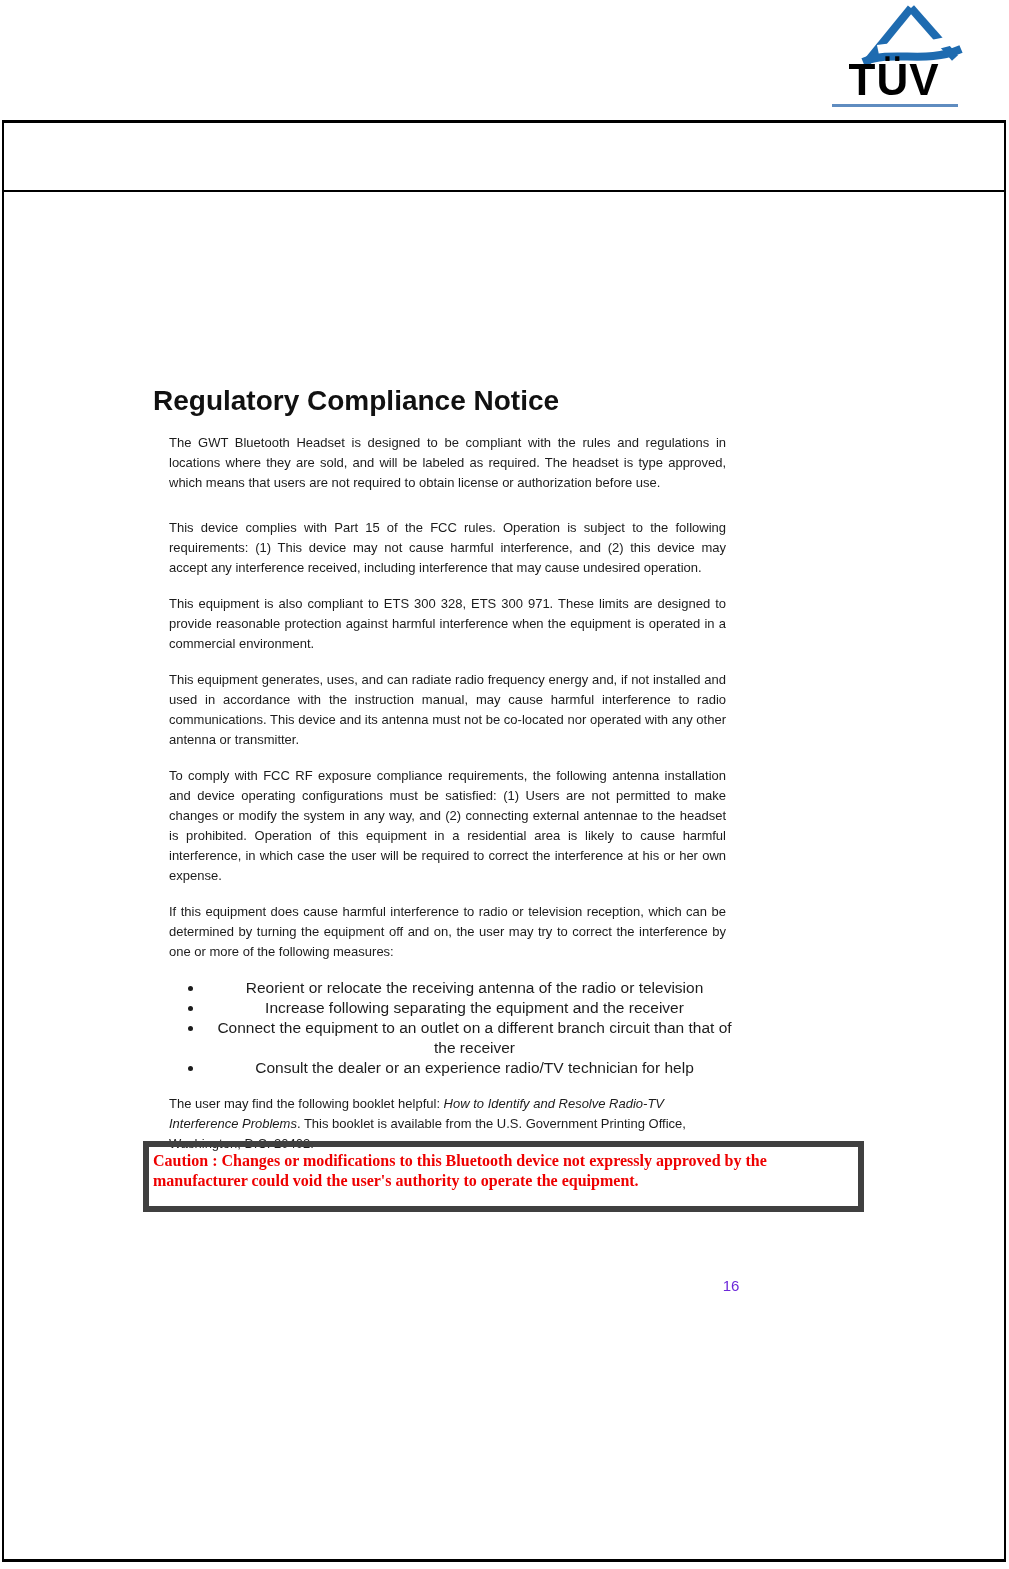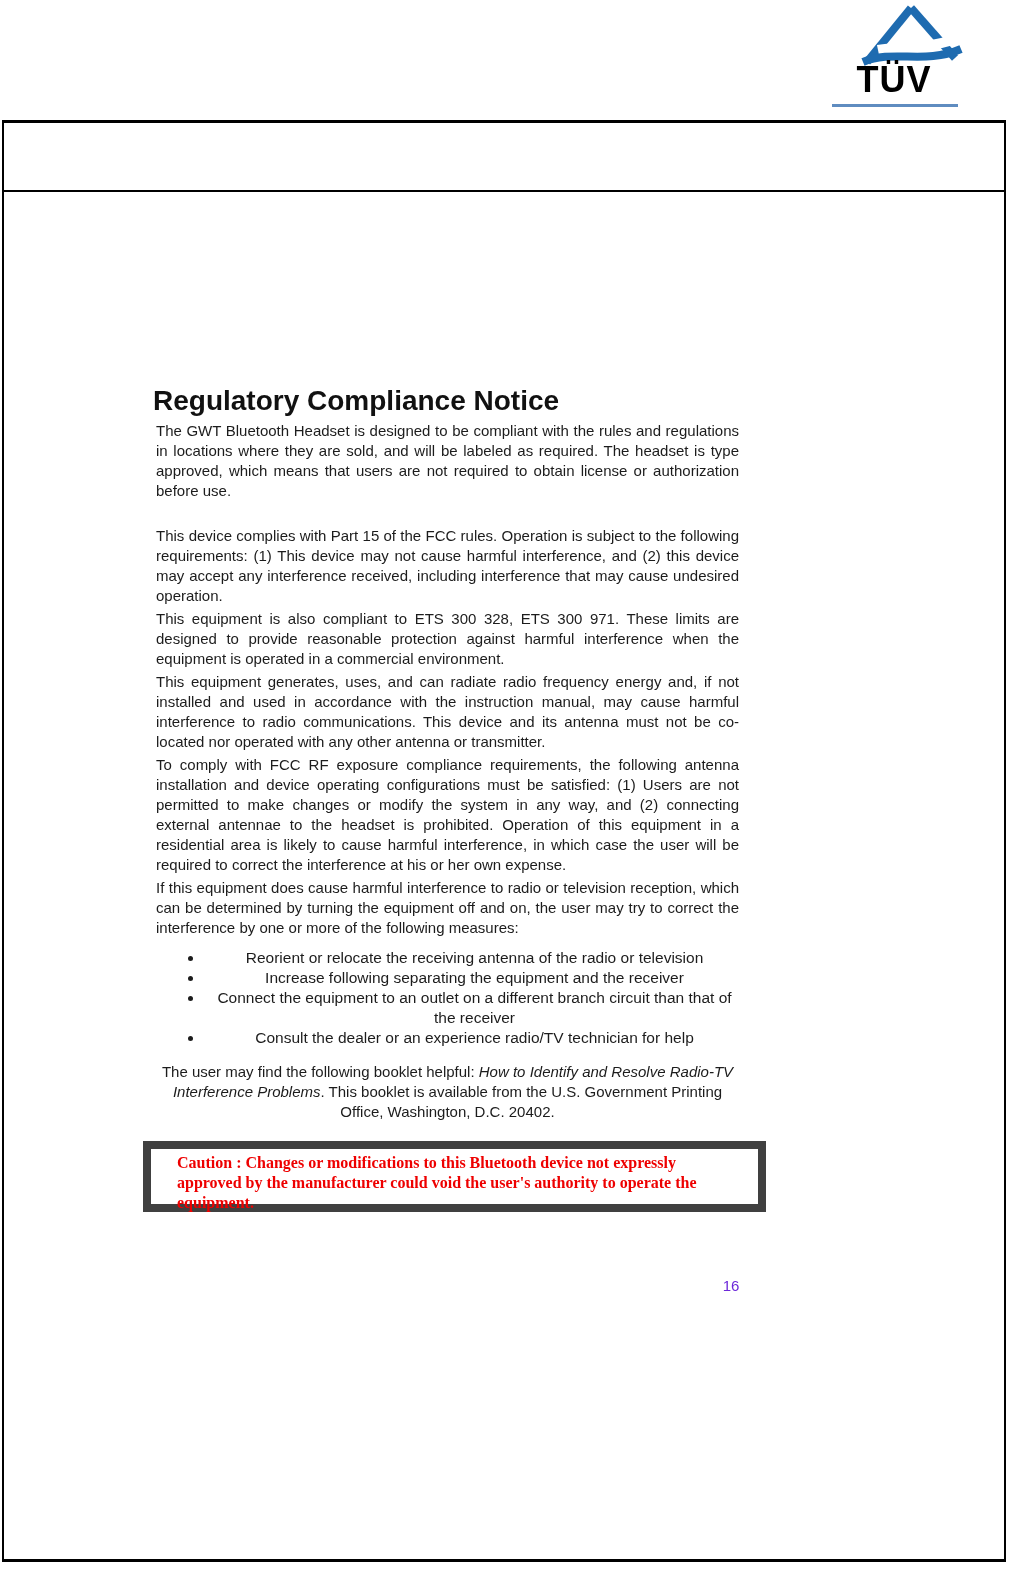--- a/index.html
+++ b/index.html
@@ -23,21 +23,21 @@
     top: 4px;
     width: 112px;
     height: 62px;
   }
   .logo-word {
     position: absolute;
     left: 830px;
     top: 56px;
     width: 128px;
     text-align: center;
-    font-size: 36px;
+    font-size: 44px;
     font-weight: bold;
     letter-spacing: 1px;
     color: #000000;
     line-height: 48px;
   }
   .logo-underline {
     position: absolute;
     left: 832px;
     top: 104px;
     width: 126px;
@@ -79,53 +79,53 @@
     color: #111111;
   }
   .content h2 {
     margin: 0;
     font-size: 15.5px;
     line-height: 20px;
     font-weight: bold;
     color: #111111;
   }
   .content p {
-    margin: 3px;
-    font-size: 15px;
+    margin: 16px;
+    font-size: 13px;
     line-height: 20px;
     text-align: justify;
   }
   .content p.intro {
     margin-bottom: 25px;
   }
   .content ul {
     margin: 10px 0 14px 0;
     padding-left: 51px;
     list-style: disc;
   }
   .content li {
     font-size: 15.5px;
     line-height: 20px;
     text-align: center;
     padding-left: 3px;
   }
   .content p.booklet {
-    text-align: center;
+    text-align: left;
   }
 
   
   .caution-box {
     position: absolute;
     left: 143px;
     top: 1141px;
-    width: 623px;
+    width: 721px;
     height: 71px;
-    border: 8px solid #404040;
+    border: 6px solid #404040;
     box-sizing: border-box;
-    padding: 4px 26px;
+    padding: 4px 4px;
   }
   .caution-text {
     margin: 0;
     font-family: "Liberation Serif", serif;
     font-weight: bold;
     font-size: 16px;
     line-height: 20px;
     color: #ee0000;
     text-align: left;
   }

